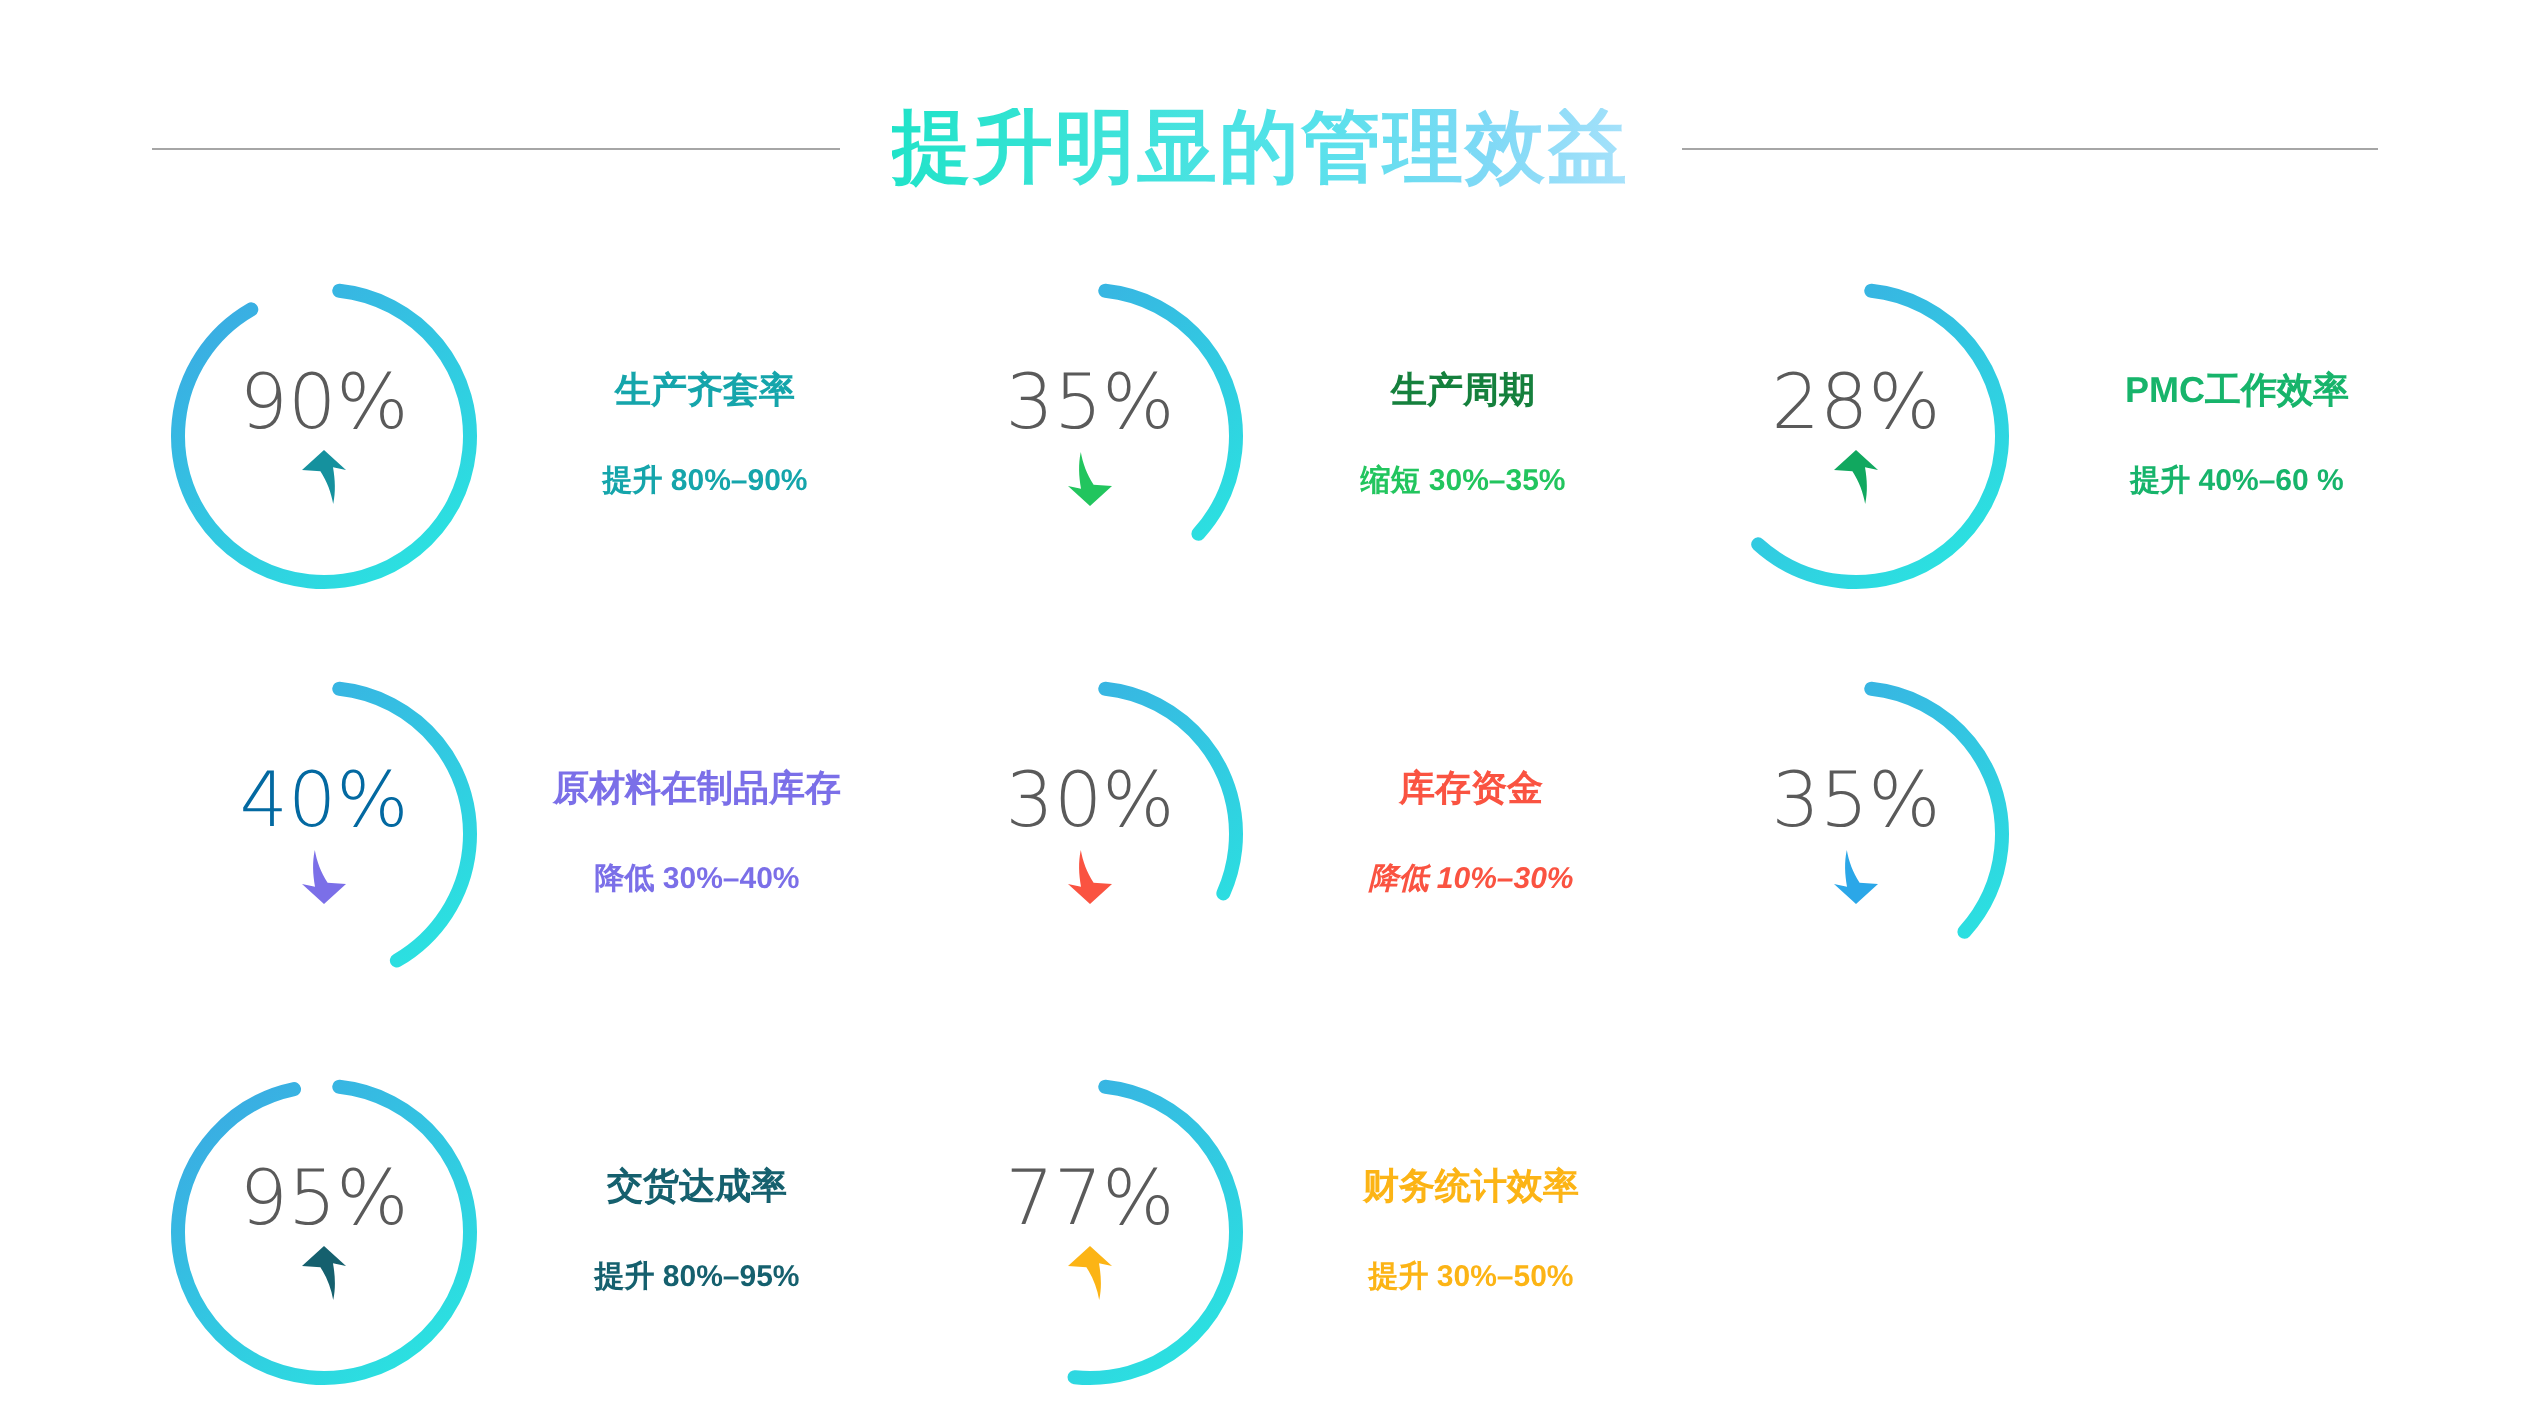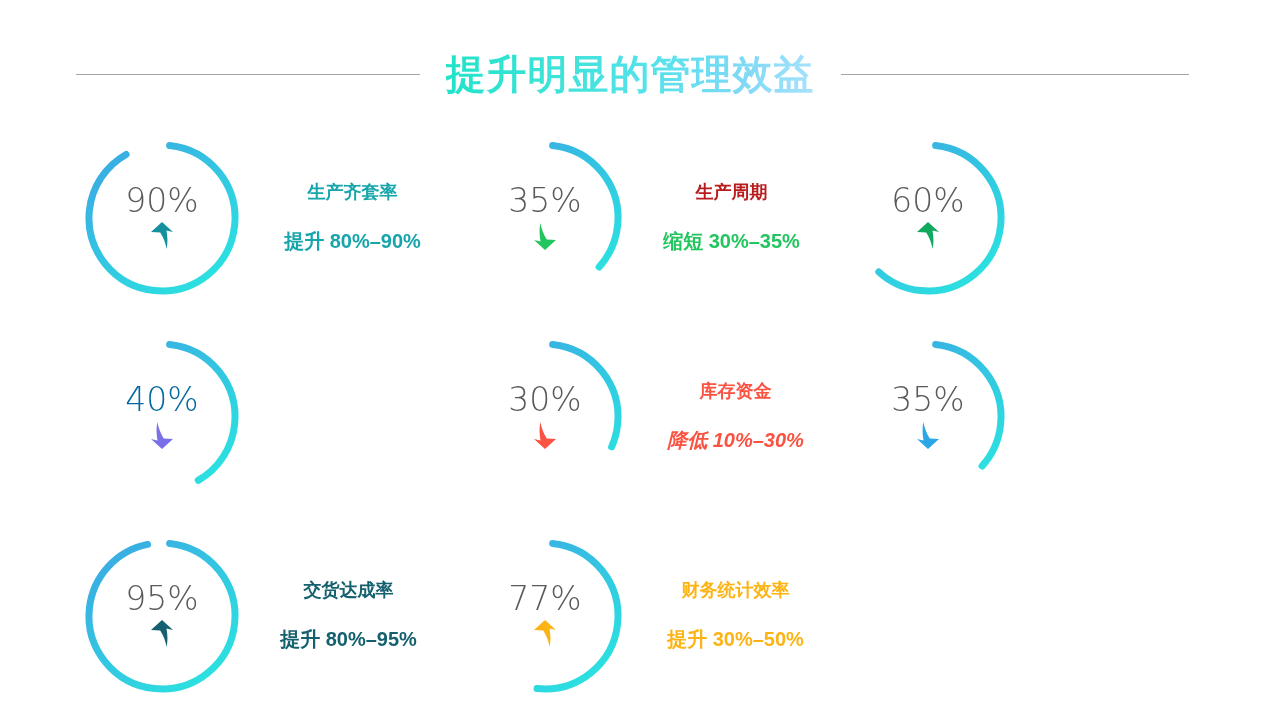--- a/index.html
+++ b/index.html
@@ -93,21 +93,21 @@
     left: 0;
     top: 0;
     width: 160px;
     height: 160px;
     display: flex;
     flex-direction: column;
     align-items: center;
     justify-content: center;
   }
   .pct {
-    font-size: 33px;
+    font-size: 38px;
     font-weight: 300;
     color: #5a5a5a;
     line-height: 1;
     letter-spacing: 0px;
     font-family: "DejaVu Sans", "Liberation Sans", sans-serif;
     text-align: center;
   }
   .arrow {
     margin-top: 4px;
     width: 26px;
@@ -125,21 +125,21 @@
     text-align: center;
   }
   .cell-title {
     font-size: 18px;
     font-weight: bold;
     line-height: 1.2;
     white-space: nowrap;
   }
   .cell-sub {
     margin-top: 26px;
-    font-size: 20px;
+    font-size: 15px;
     font-weight: bold;
     line-height: 1.2;
     white-space: nowrap;
   }
 
   
   .cell[data-col="2"] .cell-text { padding-left: 4px; }
 </style>
 </head>
 <body>
@@ -188,60 +188,68 @@
             <circle cx="80" cy="80" r="73" fill="none" stroke="url(#g1)" stroke-width="7" stroke-linecap="round" stroke-dasharray="160.5353845984384 298.1371428256714" transform="rotate(-84 80 80)"></circle>
           </svg>
           <div class="ring-center">
             <div class="pct" style="color: rgb(90, 90, 90);">35%</div>
             <svg class="arrow" viewBox="0 0 26 30">
               <path d="M13 1 L24 11 L17.5 9.6 C18.6 16 18.9 22 17.6 28 C16.6 22.4 14.6 16.8 11.2 11.6 L2 11 Z" fill="#22c55e" transform="rotate(180 13 15)"></path>
             </svg>
           </div>
         </div>
         <div class="cell-text">
-          <div class="cell-title" style="color: #b91c1c;">生产周期</div>
+          <div class="cell-title" style="color: #15803d;">生产周期</div>
           <div class="cell-sub" style="color: rgb(34, 197, 94);">缩短 30%–35%</div>
         </div>
       </div>
       <div class="cell" data-col="3">
         <div class="ring-wrap">
           <svg class="ring-svg" viewBox="0 0 160 160">
             <defs>
               <linearGradient id="g2" x1="0.95" y1="0.05" x2="0.05" y2="0.95">
                 <stop offset="0%" stop-color="#3ba9e3"></stop>
                 <stop offset="100%" stop-color="#2ae5e0"></stop>
               </linearGradient>
             </defs>
             <circle cx="80" cy="80" r="73" fill="none" stroke="url(#g2)" stroke-width="7" stroke-linecap="round" stroke-dasharray="275.20351645446584 183.46901096964393" transform="rotate(-84 80 80)"></circle>
           </svg>
           <div class="ring-center">
-            <div class="pct" style="color: rgb(90, 90, 90);">60%</div>
+            <div class="pct" style="color: rgb(90, 90, 90);">28%</div>
             <svg class="arrow" viewBox="0 0 26 30">
               <path d="M13 1 L24 11 L17.5 9.6 C18.6 16 18.9 22 17.6 28 C16.6 22.4 14.6 16.8 11.2 11.6 L2 11 Z" fill="#11a85f"></path>
             </svg>
           </div>
         </div>
+        <div class="cell-text">
+          <div class="cell-title" style="color: rgb(23, 180, 107);">PMC工作效率</div>
+          <div class="cell-sub" style="color: rgb(23, 180, 107);">提升 40%–60 %</div>
+        </div>
       </div>
       <div class="cell" data-col="2">
         <div class="ring-wrap">
           <svg class="ring-svg" viewBox="0 0 160 160">
             <defs>
               <linearGradient id="g4" x1="0.95" y1="0.05" x2="0.05" y2="0.95">
                 <stop offset="0%" stop-color="#3ba9e3"></stop>
                 <stop offset="100%" stop-color="#2ae5e0"></stop>
               </linearGradient>
             </defs>
             <circle cx="80" cy="80" r="73" fill="none" stroke="url(#g4)" stroke-width="7" stroke-linecap="round" stroke-dasharray="183.46901096964393 275.20351645446584" transform="rotate(-84 80 80)"></circle>
           </svg>
           <div class="ring-center">
             <div class="pct" style="color: #0369a1;">40%</div>
             <svg class="arrow" viewBox="0 0 26 30">
               <path d="M13 1 L24 11 L17.5 9.6 C18.6 16 18.9 22 17.6 28 C16.6 22.4 14.6 16.8 11.2 11.6 L2 11 Z" fill="#7b6fe8" transform="rotate(180 13 15)"></path>
             </svg>
           </div>
+        </div>
+        <div class="cell-text">
+          <div class="cell-title" style="color: rgb(123, 111, 232);">原材料在制品库存</div>
+          <div class="cell-sub" style="color: rgb(123, 111, 232);">降低 30%–40%</div>
         </div>
       </div>
       <div class="cell" data-col="3">
         <div class="ring-wrap">
           <svg class="ring-svg" viewBox="0 0 160 160">
             <defs>
               <linearGradient id="g5" x1="0.95" y1="0.05" x2="0.05" y2="0.95">
                 <stop offset="0%" stop-color="#3ba9e3"></stop>
                 <stop offset="100%" stop-color="#2ae5e0"></stop>
               </linearGradient>

